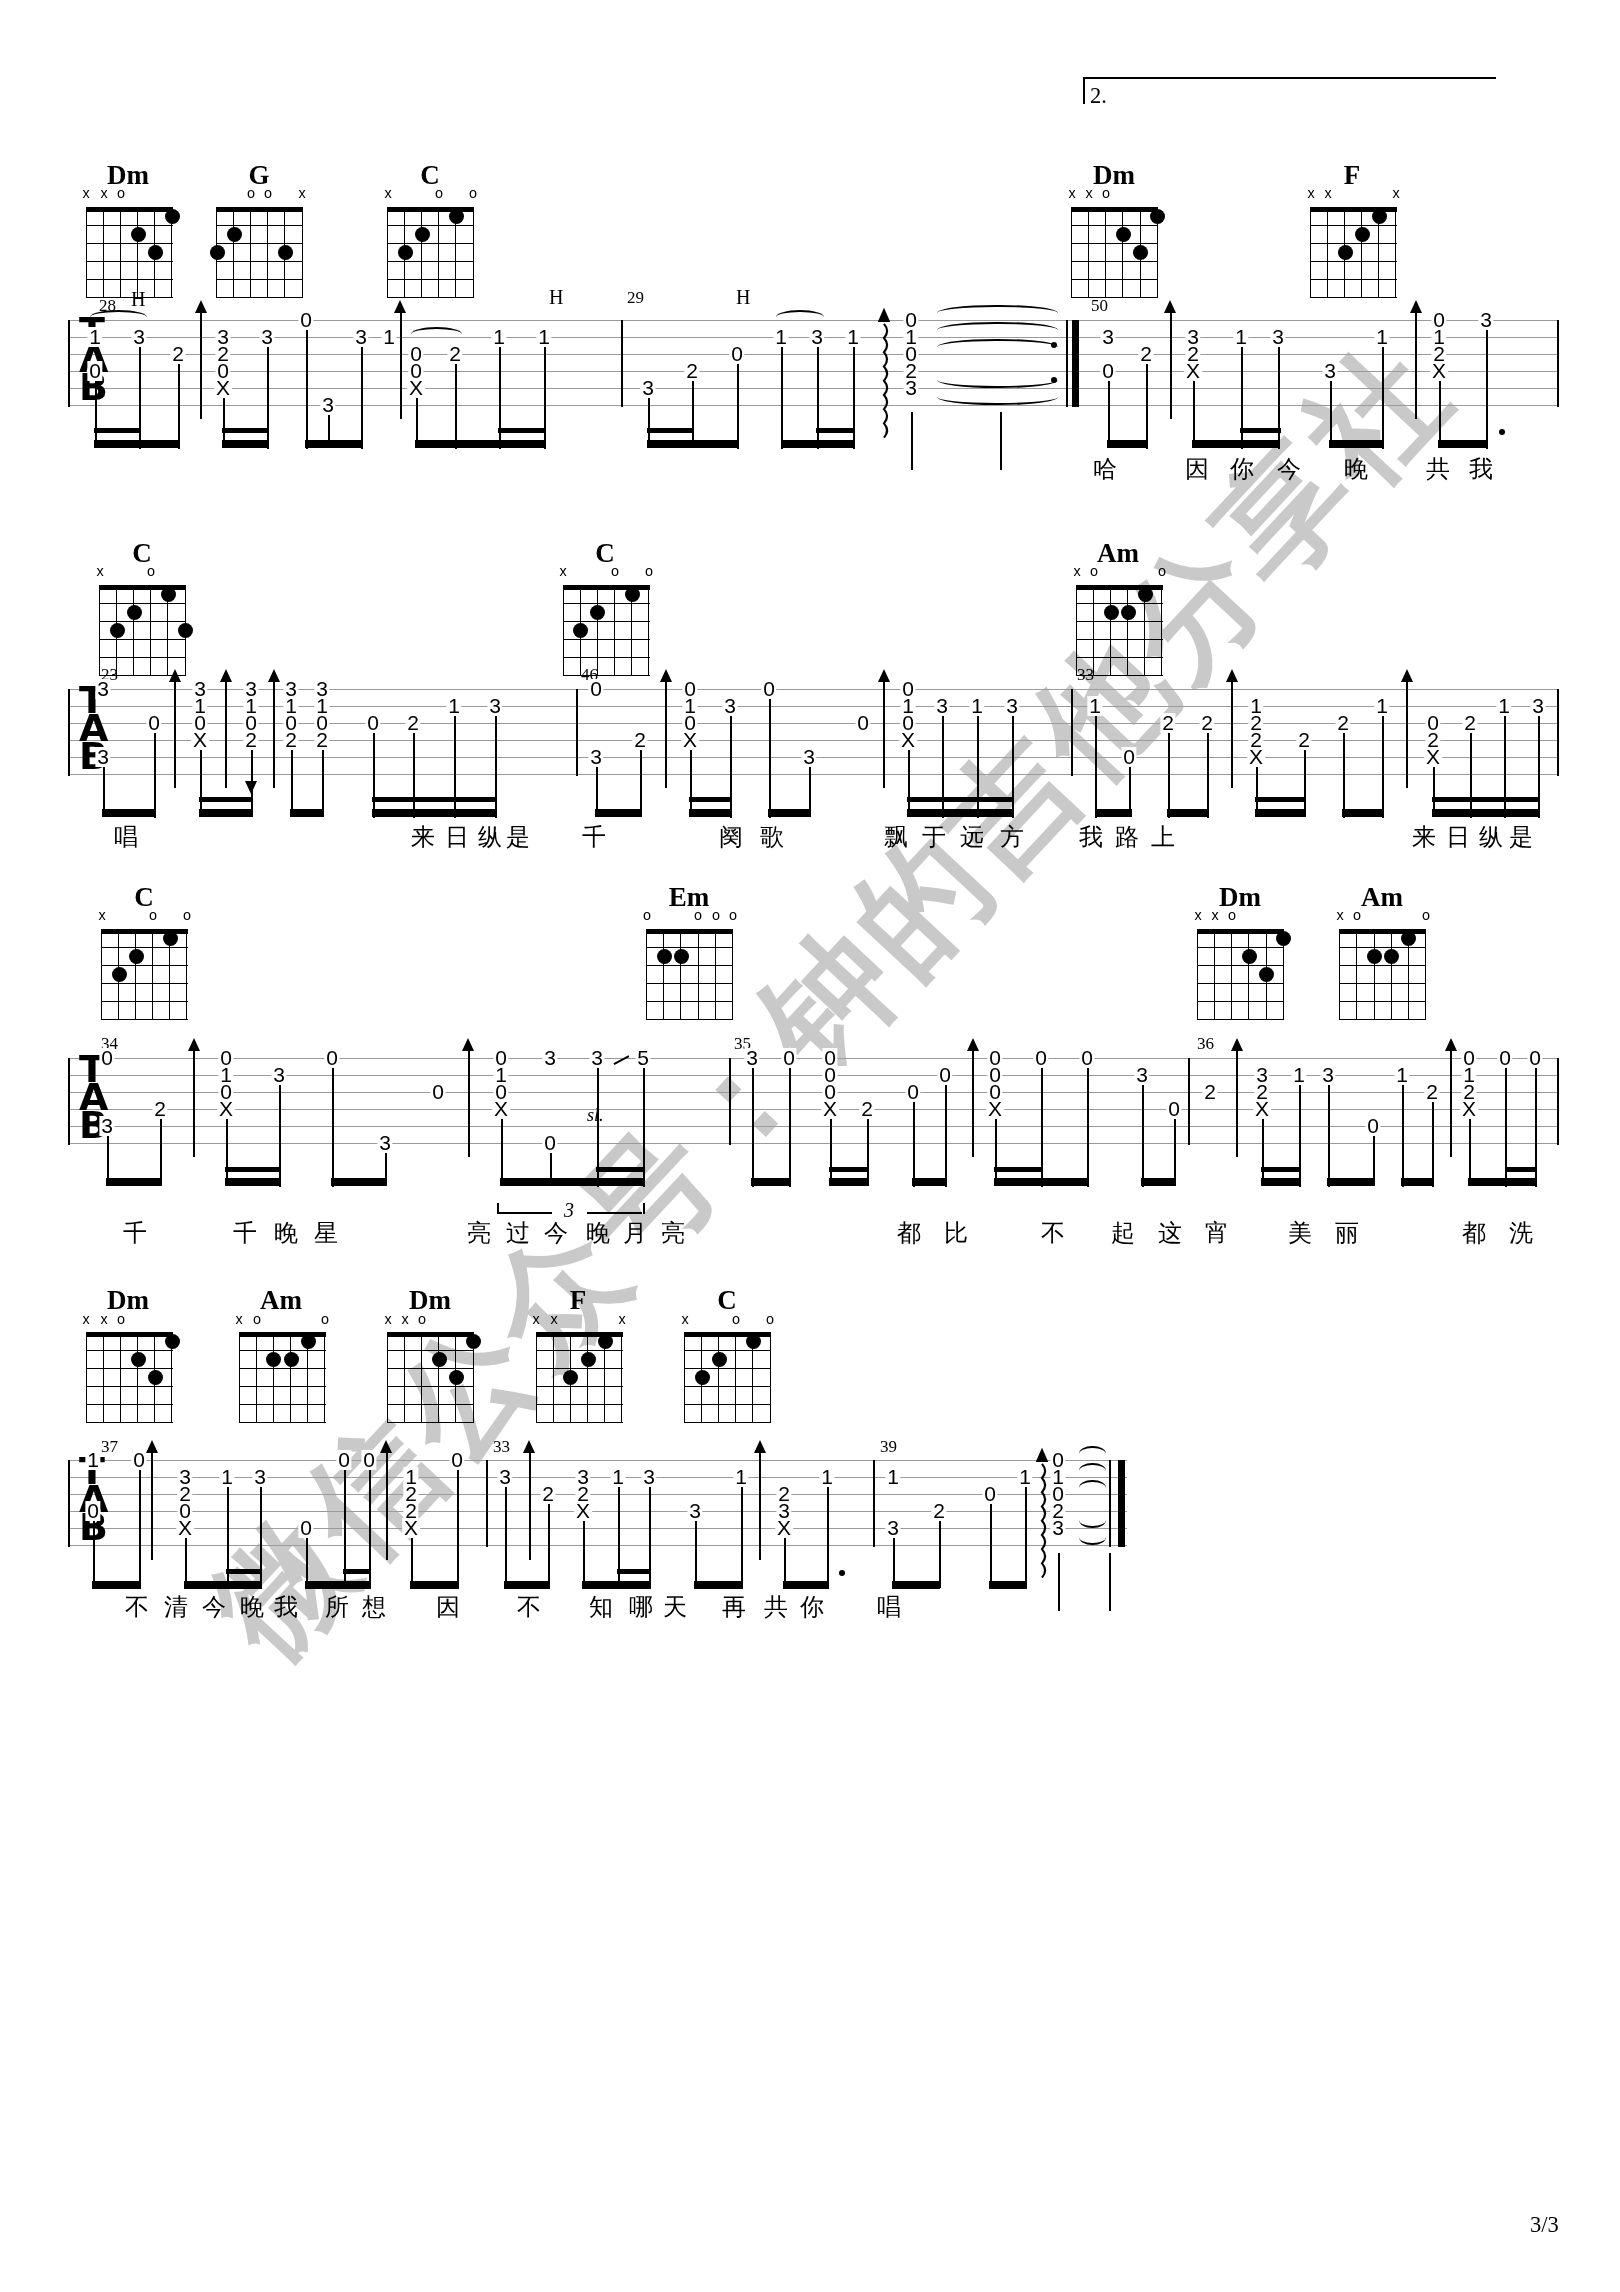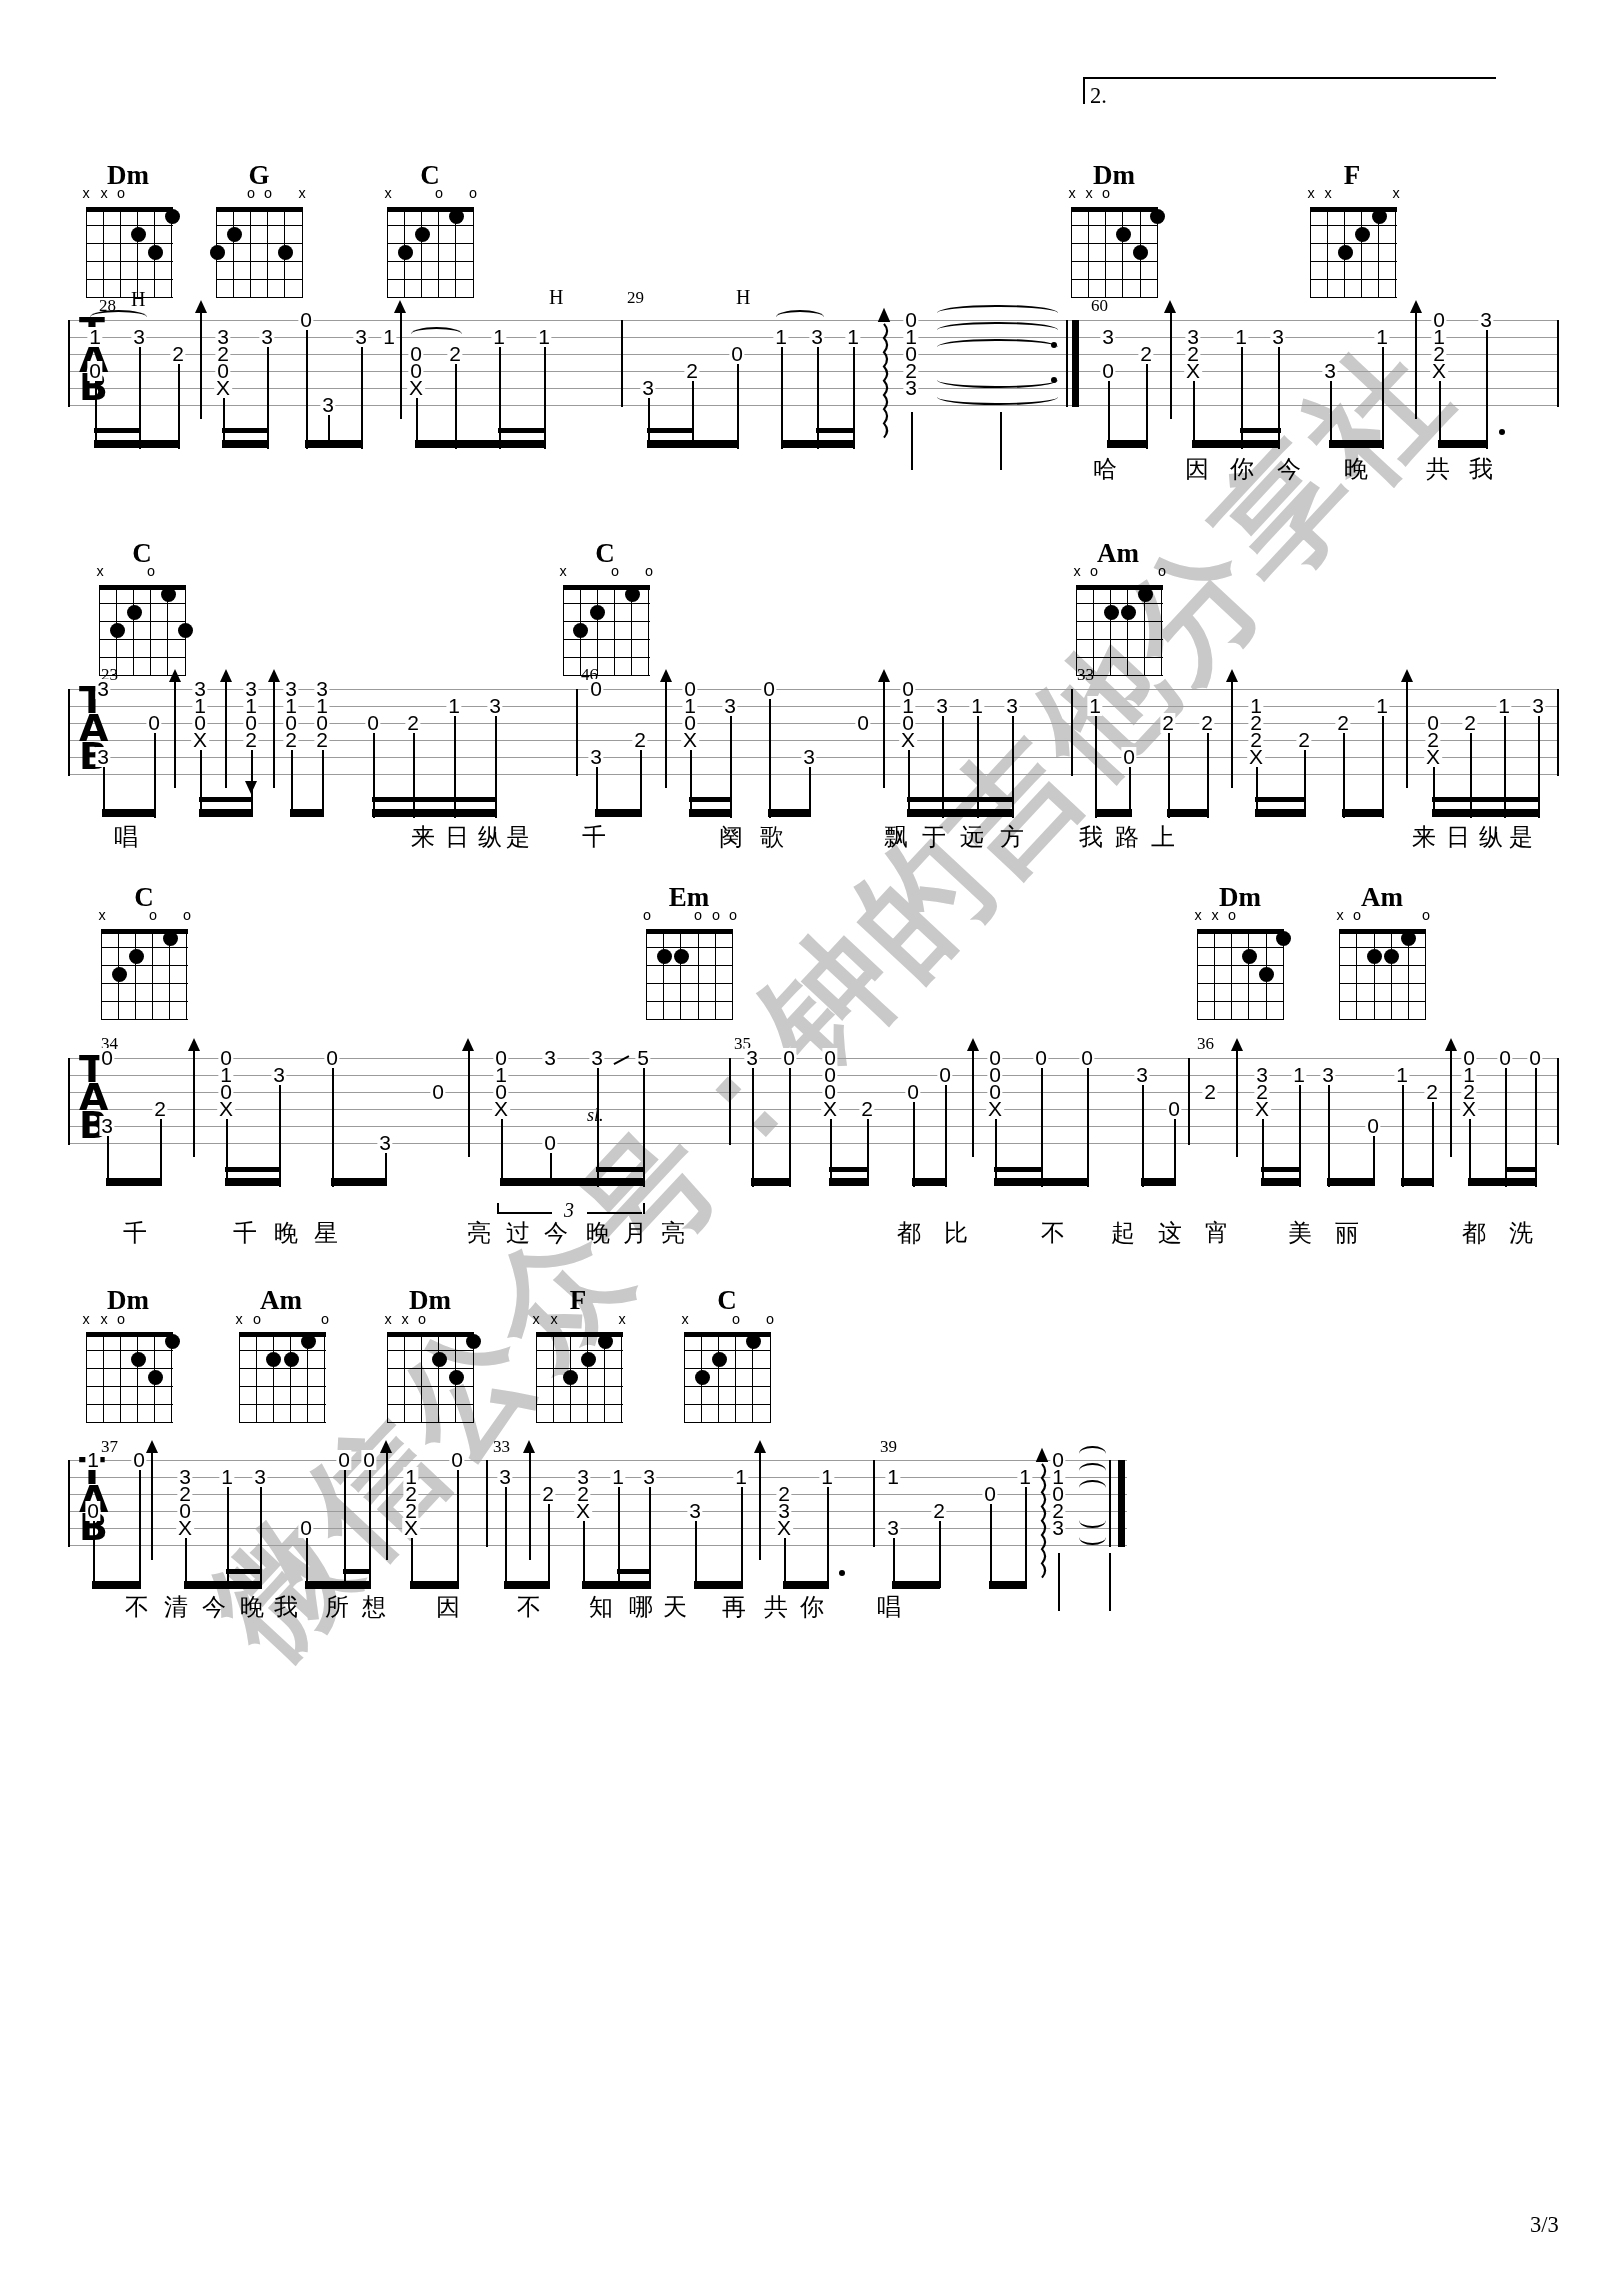--- a/index.html
+++ b/index.html
@@ -55,21 +55,21 @@
       <div class="tabglyph" style="left: 79px; top: 372px;">B</div>
       <div class="bar" style="left: 68px; top: 320px; height: 87px;"></div>
       <div class="bar" style="left: 621px; top: 320px; height: 87px;"></div>
       <div class="bar" style="left: 1557px; top: 320px; height: 87px;"></div>
       <div class="bar" style="left: 1066px; top: 320px; height: 87px;"></div>
       <div class="thickbar" style="left: 1072px; top: 320px; height: 87px;"></div>
       <div class="adot" style="left: 1051px; top: 342px;"></div>
       <div class="adot" style="left: 1051px; top: 377px;"></div>
       <div class="mnum" style="left: 99px; top: 296px;">28</div>
       <div class="mnum" style="left: 627px; top: 288px;">29</div>
-      <div class="mnum" style="left: 1091px; top: 296px;">60</div>
+      <div class="mnum" style="left: 1091px; top: 296px;">50</div>
       <div class="chord-label" style="left: 128px; top: 160px;">Dm</div>
       <div class="gridline" style="left: 86px; top: 207px; width: 87px; height: 4.5px;"></div>
       <div class="gridline" style="left: 86px; top: 225px; width: 87px; height: 1.4px;"></div>
       <div class="gridline" style="left: 86px; top: 243px; width: 87px; height: 1.4px;"></div>
       <div class="gridline" style="left: 86px; top: 261px; width: 87px; height: 1.4px;"></div>
       <div class="gridline" style="left: 86px; top: 279px; width: 87px; height: 1.4px;"></div>
       <div class="gridline" style="left: 86px; top: 297px; width: 87px; height: 1.4px;"></div>
       <div class="gridline" style="left: 86px; top: 207px; width: 1.4px; height: 90px;"></div>
       <div class="gridline" style="left: 103px; top: 207px; width: 1.4px; height: 90px;"></div>
       <div class="gridline" style="left: 120px; top: 207px; width: 1.4px; height: 90px;"></div>

